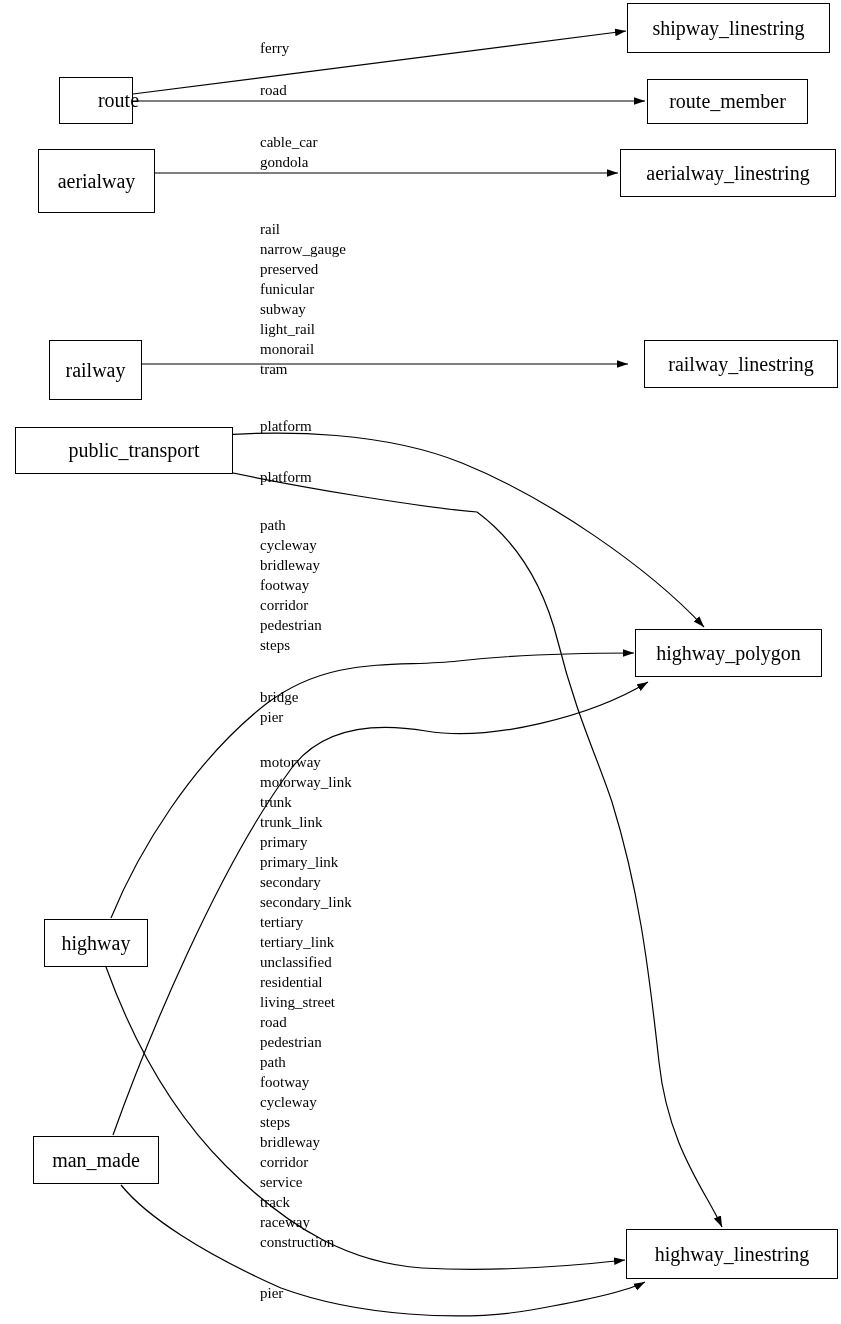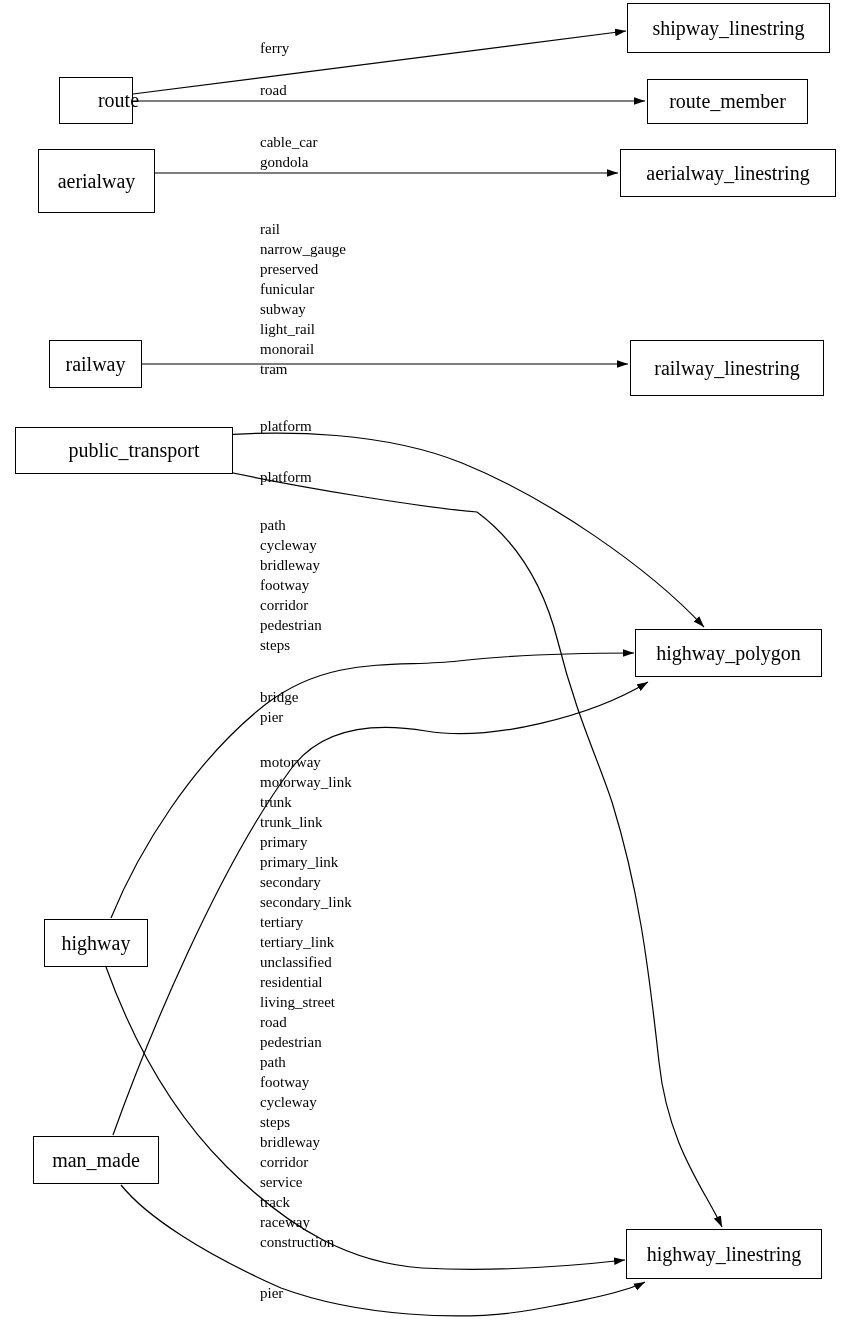--- a/index.html
+++ b/index.html
@@ -68,31 +68,31 @@
     <path class="edge" d="M187,438 C290,427 390,434 462,463 C548,498 648,567 704,627" marker-end="url(#arrow)"></path>
     <path class="edge" d="M187,463 C300,489 430,508 477,512 C516,541 543,582 558,642 C576,714 597,757 612,802 C638,886 648,962 659,1062 C668,1146 705,1190 722,1227" marker-end="url(#arrow)"></path>
     <path class="edge" d="M111,918 C138,852 192,762 266,704 C332,654 398,668 458,661 C520,654 585,653 634,653" marker-end="url(#arrow)"></path>
     <path class="edge" d="M113,1135 C147,1040 218,868 291,769 C321,728 372,722 426,731 C492,742 592,716 648,682" marker-end="url(#arrow)"></path>
     <path class="edge" d="M106,967 C131,1036 167,1107 226,1166 C291,1231 352,1263 422,1268 C498,1272 572,1266 625,1260" marker-end="url(#arrow)"></path>
     <path class="edge" d="M121,1185 C146,1216 202,1253 281,1288 C357,1316 462,1322 531,1310 C582,1301 626,1292 645,1282" marker-end="url(#arrow)"></path>
   </svg>
 
   <div class="node" style="left:59px; top:77px; width:74px; height:47px;padding-left:45px;">route</div>
   <div class="node" style="left:38px; top:149px; width:117px; height:64px;">aerialway</div>
-  <div class="node" style="left:49px; top:340px; width:93px; height:48px;">railway</div>
+  <div class="node" style="left:49px; top:340px; width:93px; height:60px;">railway</div>
   <div class="node" style="left:15px; top:427px; width:218px; height:47px;padding-left:20px;">public_transport</div>
   <div class="node" style="left:44px; top:919px; width:104px; height:48px;">highway</div>
   <div class="node" style="left:33px; top:1136px; width:126px; height:48px;">man_made</div>
 
   <div class="node" style="left:627px; top:3px; width:203px; height:50px;">shipway_linestring</div>
   <div class="node" style="left:647px; top:79px; width:161px; height:45px;">route_member</div>
   <div class="node" style="left:620px; top:149px; width:216px; height:48px;">aerialway_linestring</div>
-  <div class="node" style="left:630px; top:340px; width:194px; height:56px;">railway_linestring</div>
+  <div class="node" style="left:644px; top:340px; width:194px; height:48px;">railway_linestring</div>
   <div class="node" style="left:635px; top:629px; width:187px; height:48px;">highway_polygon</div>
-  <div class="node" style="left:626px; top:1229px; width:196px; height:50px;">highway_linestring</div>
+  <div class="node" style="left:626px; top:1229px; width:212px; height:50px;">highway_linestring</div>
 
   <div class="edge-label" style="top:38px;">ferry</div>
   <div class="edge-label" style="top:80px;">road</div>
   <div class="edge-label" style="top:132px;">cable_car
 gondola</div>
   <div class="edge-label" style="top:202px;margin-top:17px;">rail
 narrow_gauge
 preserved
 funicular
 subway

